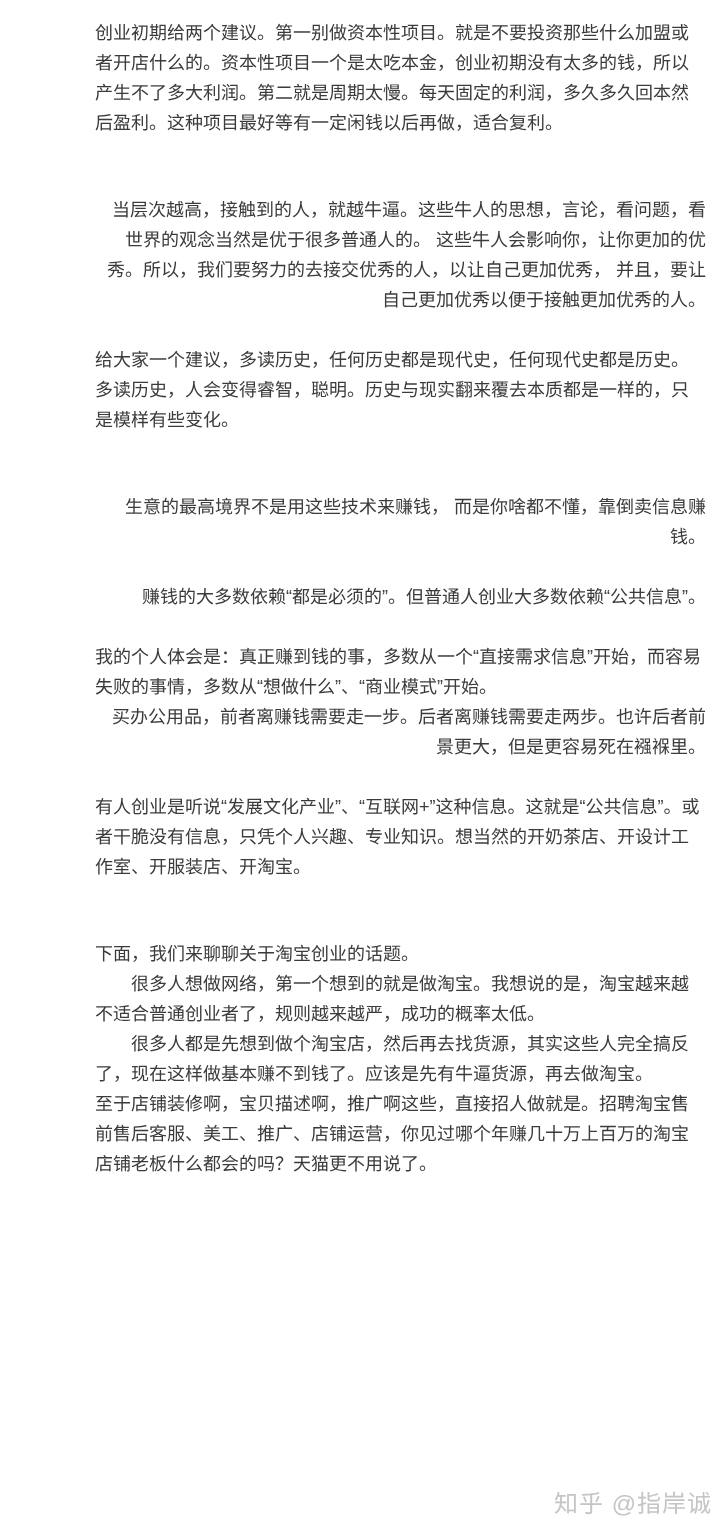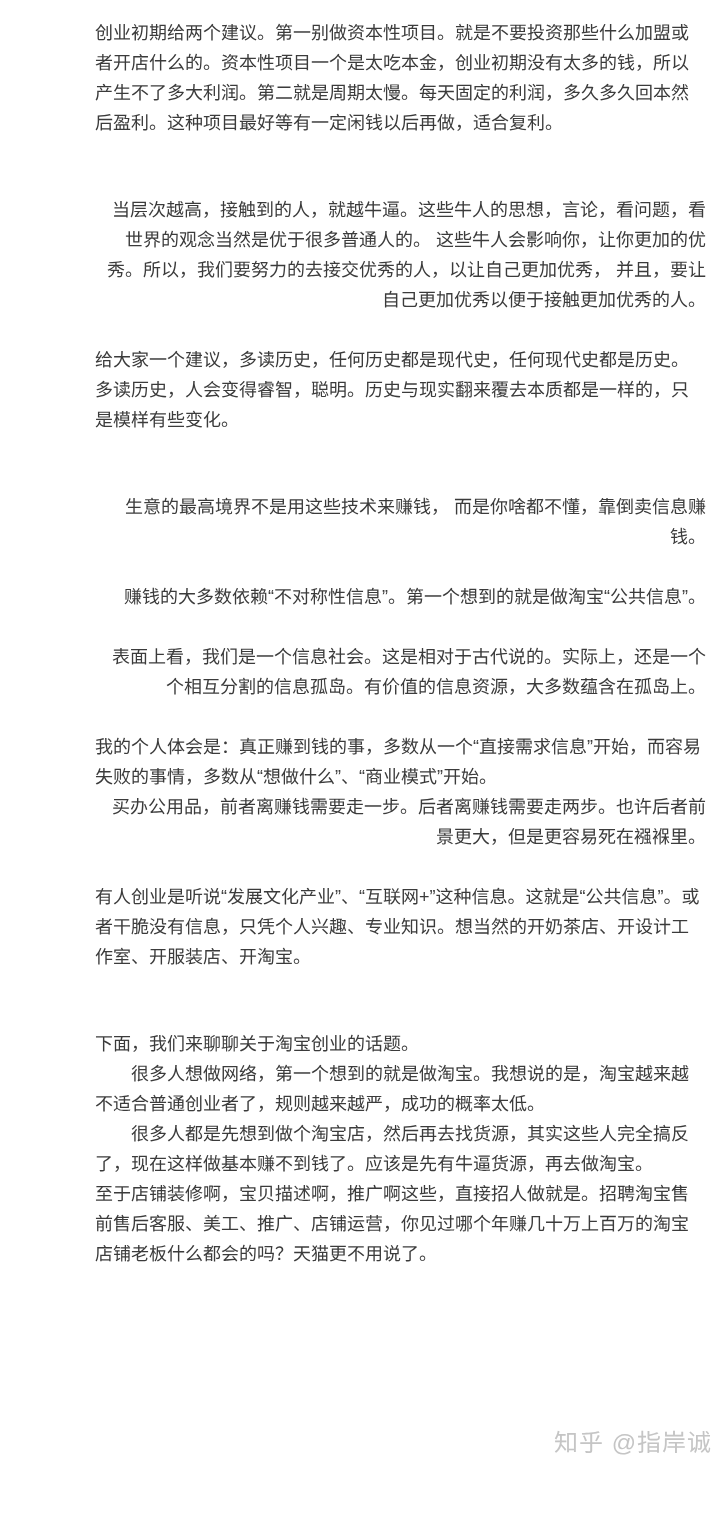--- a/index.html
+++ b/index.html
@@ -28,39 +28,38 @@
     word-break: break-all;
     overflow-wrap: break-word;
   }
   .gap-none   { margin-bottom: 0; }
   .gap-normal { margin-bottom: 30px; text-align: right; }
   .gap-large  { margin-bottom: 57px; }
   .indent     { text-indent: 2em; }
   .watermark {
     position: absolute;
     right: 8px;
-    top: 1429px;
+    top: 1490px;
     font-size: 24px;
     line-height: 28px;
     color: #c5c5c5;
     white-space: nowrap;
     letter-spacing: 1px;
   }
 </style>
 </head>
 <body>
 
 <div class="page" style="background: rgb(255, 255, 255);">
   <div class="content" style="color: rgb(59, 59, 59);">
       <p class="para gap-large">创业初期给两个建议。第一别做资本性项目。就是不要投资那些什么加盟或者开店什么的。资本性项目一个是太吃本金，创业初期没有太多的钱，所以产生不了多大利润。第二就是周期太慢。每天固定的利润，多久多久回本然后盈利。这种项目最好等有一定闲钱以后再做，适合复利。</p>
       <p class="para gap-normal">当层次越高，接触到的人，就越牛逼。这些牛人的思想，言论，看问题，看世界的观念当然是优于很多普通人的。 这些牛人会影响你，让你更加的优秀。所以，我们要努力的去接交优秀的人，以让自己更加优秀， 并且，要让自己更加优秀以便于接触更加优秀的人。</p>
       <p class="para gap-large">给大家一个建议，多读历史，任何历史都是现代史，任何现代史都是历史。多读历史，人会变得睿智，聪明。历史与现实翻来覆去本质都是一样的，只是模样有些变化。</p>
       <p class="para gap-normal">生意的最高境界不是用这些技术来赚钱， 而是你啥都不懂，靠倒卖信息赚钱。</p>
-      <p class="para gap-normal">赚钱的大多数依赖“不对称性信息”。第一个想到的就是做淘宝“公共信息”。</p>
-      <p class="para gap-normal">表面上看，我们是一个信息社会。这是相对于古代说的。实际上，还是一个个相互分割的信息孤岛。有价值的信息资源，大多数蕴含在孤岛上。</p>
+      <p class="para gap-normal">赚钱的大多数依赖“都是必须的”。但普通人创业大多数依赖“公共信息”。</p>
       <p class="para gap-none">我的个人体会是：真正赚到钱的事，多数从一个“直接需求信息”开始，而容易失败的事情，多数从“想做什么”、“商业模式”开始。</p>
       <p class="para gap-normal">买办公用品，前者离赚钱需要走一步。后者离赚钱需要走两步。也许后者前景更大，但是更容易死在襁褓里。</p>
       <p class="para gap-large">有人创业是听说“发展文化产业”、“互联网+”这种信息。这就是“公共信息”。或者干脆没有信息，只凭个人兴趣、专业知识。想当然的开奶茶店、开设计工作室、开服装店、开淘宝。</p>
       <p class="para gap-none">下面，我们来聊聊关于淘宝创业的话题。</p>
       <p class="para gap-none indent">很多人想做网络，第一个想到的就是做淘宝。我想说的是，淘宝越来越不适合普通创业者了，规则越来越严，成功的概率太低。</p>
       <p class="para gap-none indent">很多人都是先想到做个淘宝店，然后再去找货源，其实这些人完全搞反了，现在这样做基本赚不到钱了。应该是先有牛逼货源，再去做淘宝。</p>
       <p class="para gap-none">至于店铺装修啊，宝贝描述啊，推广啊这些，直接招人做就是。招聘淘宝售前售后客服、美工、推广、店铺运营，你见过哪个年赚几十万上百万的淘宝店铺老板什么都会的吗？天猫更不用说了。</p>
     </div>
   <div class="watermark" style="color: rgb(197, 197, 197);">知乎 @指岸诚</div>
 </div>

